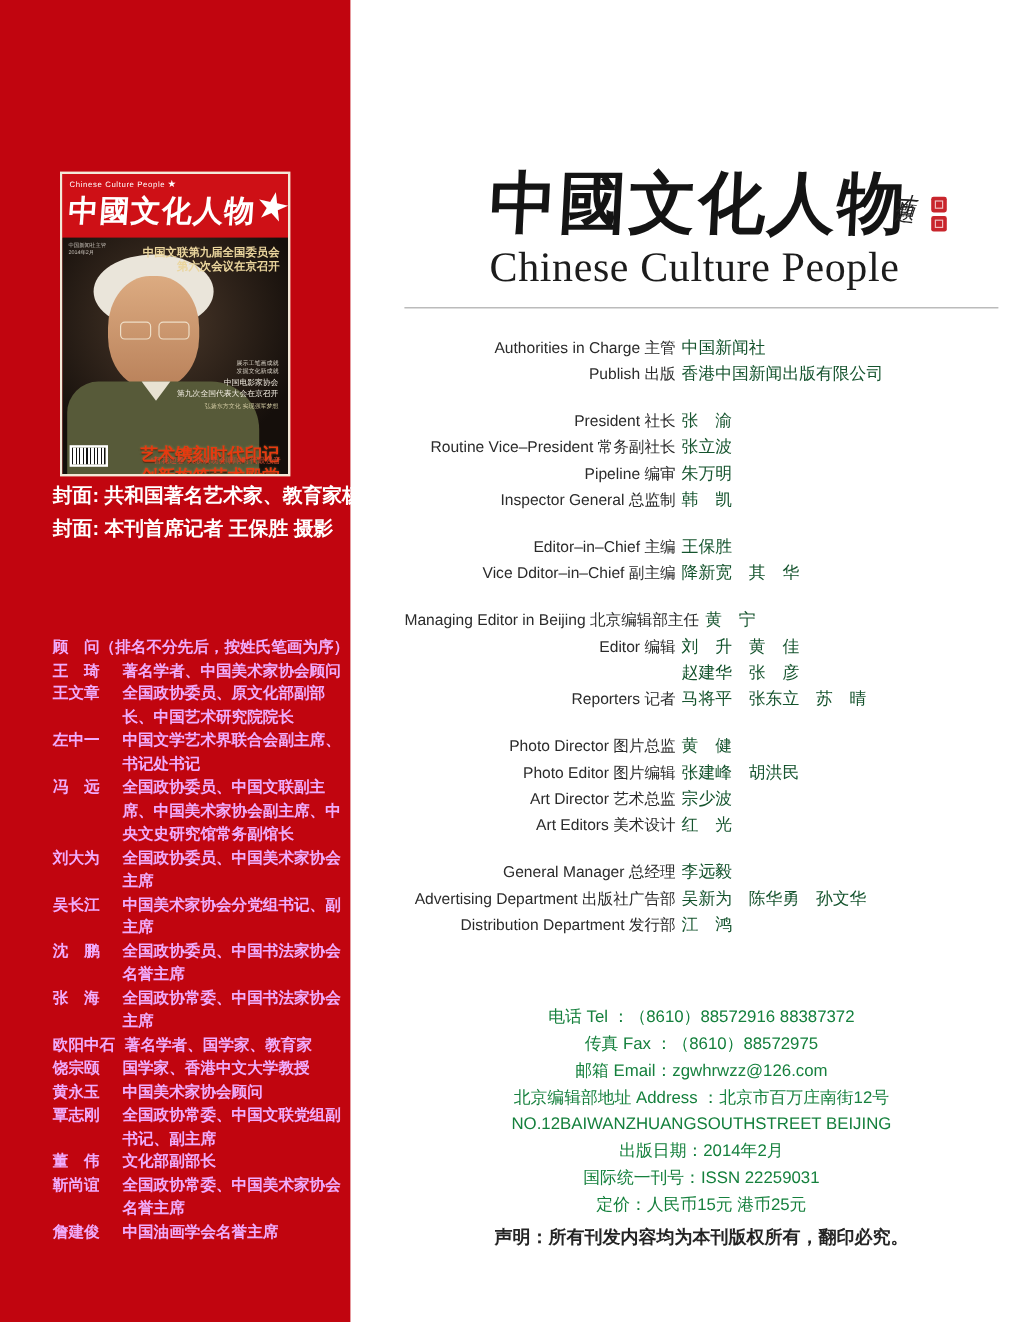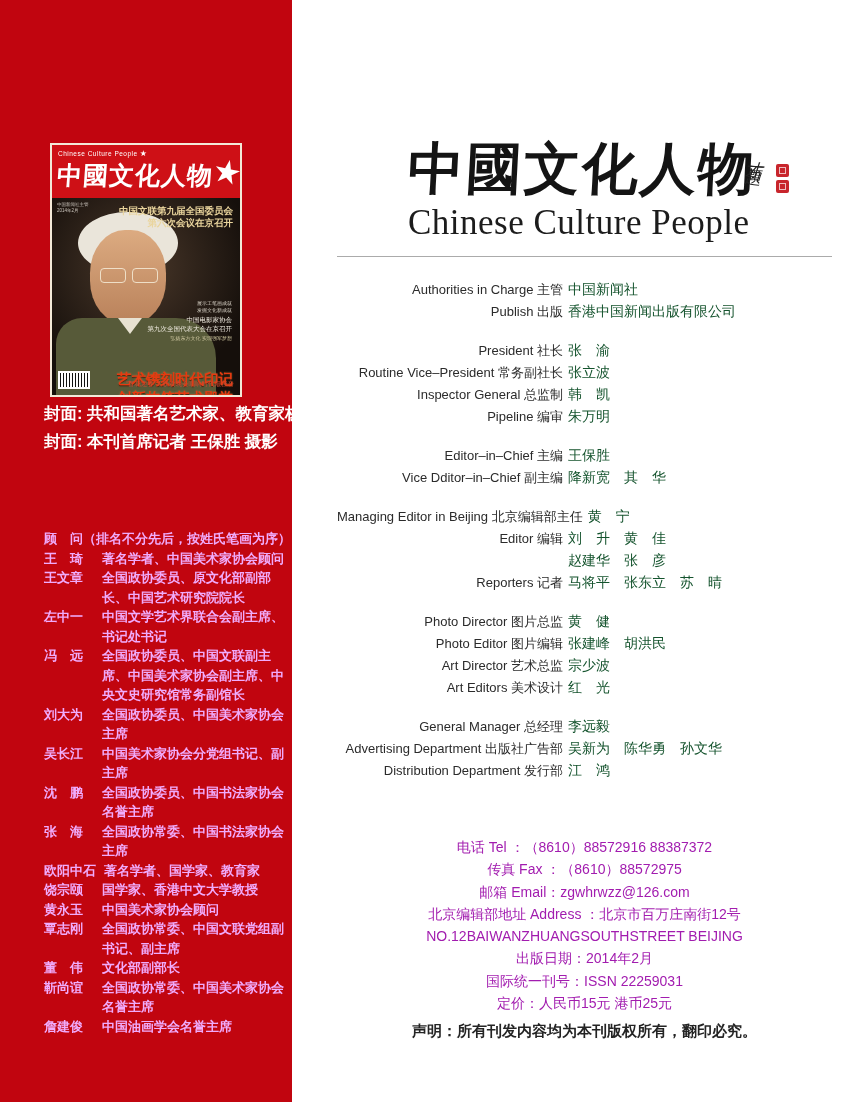--- a/index.html
+++ b/index.html
@@ -63,21 +63,21 @@
   .rule{position:absolute;left:337px;top:256px;width:495px;height:1px;background:#ababab;}
   
   #masthead{position:absolute;left:337px;top:279px;width:495px;}
   .m-group{margin-top:17px;}
   .m-group:first-child{margin-top:0;}
   .m-row{display:flex;height:22px;align-items:center;}
   .m-label{flex:0 0 226px;text-align:right;font-size:13px;color:#2b2b2b;white-space:nowrap;}
   .m-value{margin-left:5px;font-size:14px;color:#14532d;white-space:nowrap;}
   
   #contact{position:absolute;left:337px;top:836px;width:495px;text-align:center;
-           font-size:14px;line-height:22.3px;color:#a21caf;}
+           font-size:14px;line-height:22.3px;color:#15803d;}
   .declaration{position:absolute;left:337px;top:1022px;width:495px;margin:0;text-align:center;
                font-size:15px;font-weight:700;color:#242424;}
 </style>
 </head>
 <body>
 
 <div class="page">
 
   <aside class="sidebar">
 
@@ -221,26 +221,26 @@
         <div class="m-group">
           <div class="m-row">
             <span class="m-label">President 社长</span>
             <span class="m-value">张　渝</span>
           </div>
           <div class="m-row">
             <span class="m-label">Routine Vice–President 常务副社长</span>
             <span class="m-value">张立波</span>
           </div>
           <div class="m-row">
+            <span class="m-label">Pipeline 编审</span>
+            <span class="m-value">朱万明</span>
+          </div>
+          <div class="m-row">
             <span class="m-label">Inspector General 总监制</span>
             <span class="m-value">韩　凯</span>
-          </div>
-          <div class="m-row">
-            <span class="m-label">Pipeline 编审</span>
-            <span class="m-value">朱万明</span>
           </div>
         </div>
         <div class="m-group">
           <div class="m-row">
             <span class="m-label">Editor–in–Chief 主编</span>
             <span class="m-value">王保胜</span>
           </div>
           <div class="m-row">
             <span class="m-label">Vice Dditor–in–Chief 副主编</span>
             <span class="m-value">降新宽　其　华</span>

